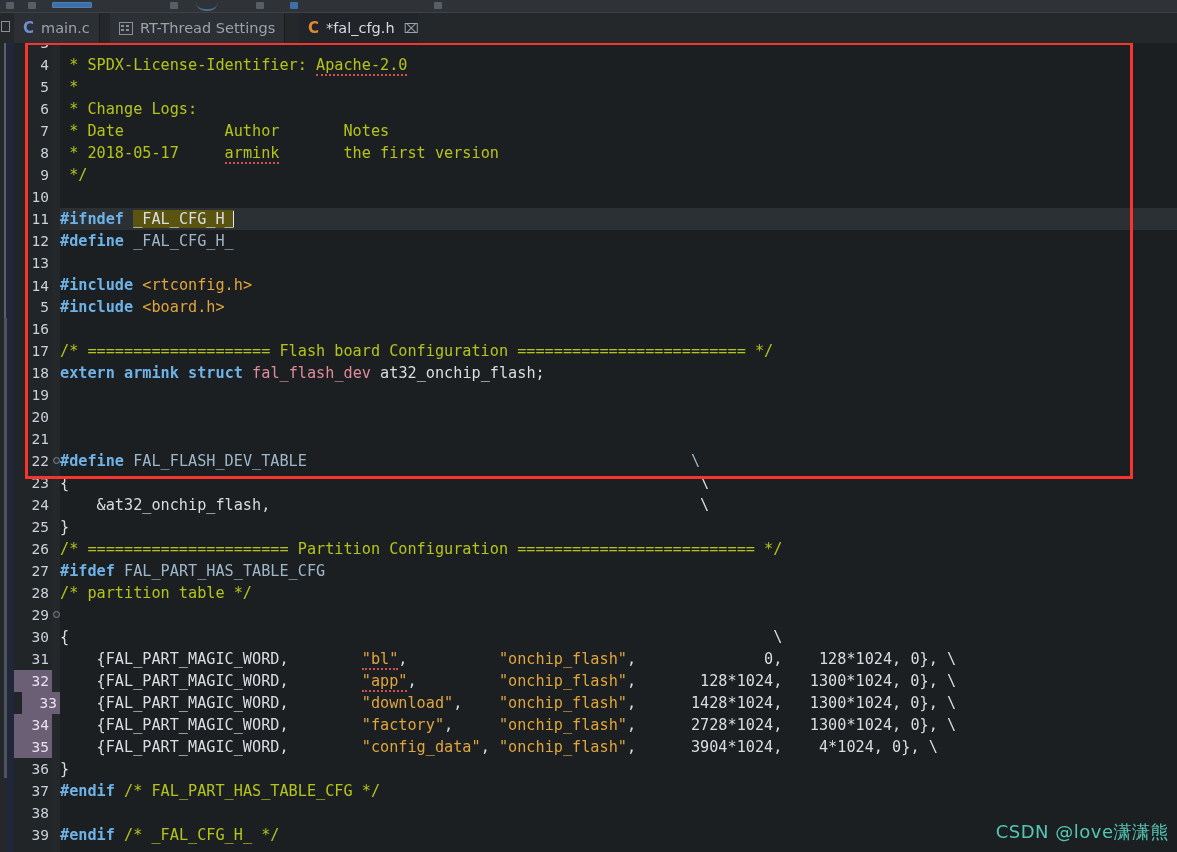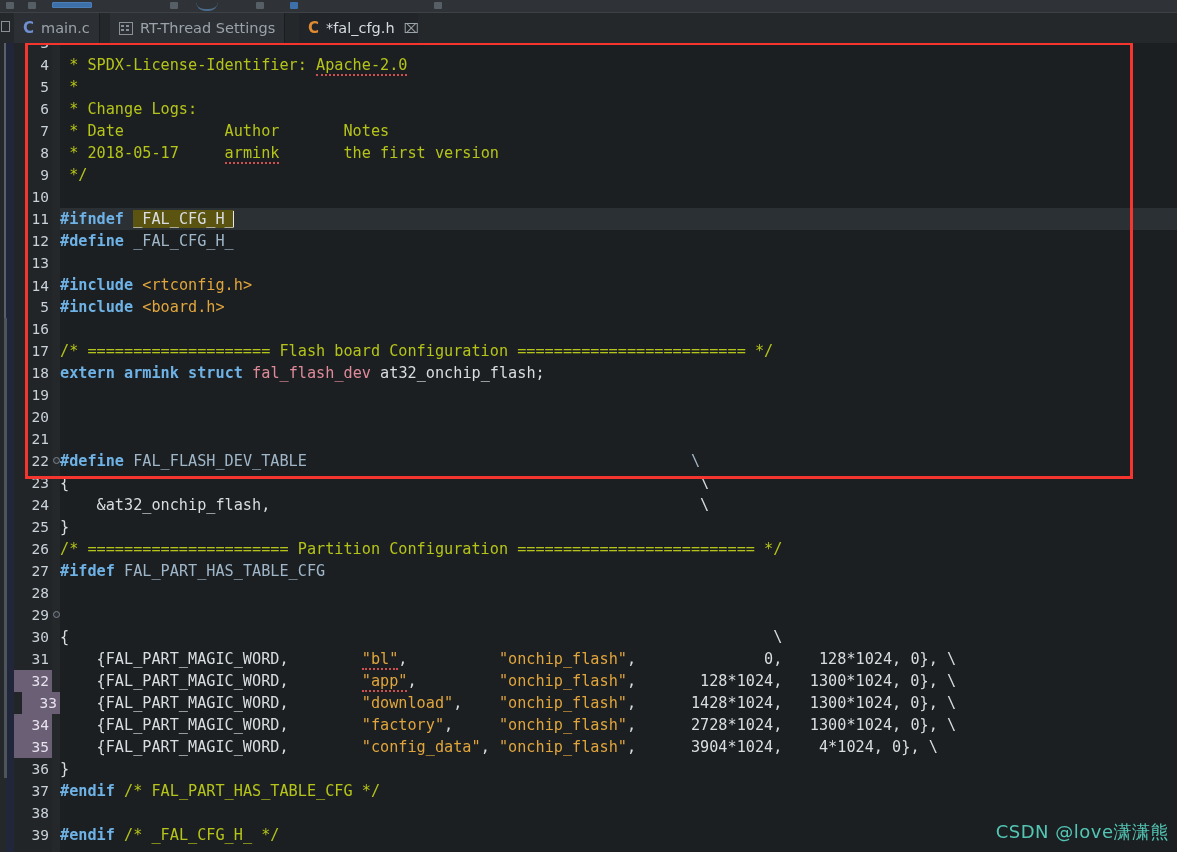--- a/index.html
+++ b/index.html
@@ -390,20 +390,21 @@
       <div class="ln" style="top: 473px; left: -46px;">25</div>
       <div class="code" style="top: 473px; left: 0px;"><span class="c-plain">}</span></div>
       <div class="row" style="top: 495px;"></div>
       <div class="ln" style="top: 495px; left: -46px;">26</div>
       <div class="code" style="top: 495px; left: 0px;"><span class="c-comment">/* ====================== Partition Configuration ========================== */</span></div>
       <div class="row" style="top: 517px;"></div>
       <div class="ln" style="top: 517px; left: -46px;">27</div>
       <div class="code" style="top: 517px; left: 0px;"><span class="c-pp">#ifdef</span><span class="c-ppname"> FAL_PART_HAS_TABLE_CFG</span></div>
       <div class="row" style="top: 539px;"></div>
       <div class="ln" style="top: 539px; left: -46px;">28</div>
+      <div class="code" style="top: 539px; left: 0px;"><span class="c-comment">/* partition table */</span></div>
       <div class="row" style="top: 561px;"></div>
       <div class="ln" style="top: 561px; left: -46px;">29</div>
       <div class="fold-marker" style="top: 568px; left: -7px;"></div>
       <div class="row" style="top: 583px;"></div>
       <div class="ln" style="top: 583px; left: -46px;">30</div>
       <div class="code" style="top: 583px; left: 0px;"><span class="c-plain">{                                                                             \</span></div>
       <div class="row" style="top: 605px;"></div>
       <div class="ln" style="top: 605px; left: -46px;">31</div>
       <div class="code" style="top: 605px; left: 0px;"><span class="c-plain">    {FAL_PART_MAGIC_WORD,        </span><span class="c-str spell-err">"bl"</span><span class="c-plain">,          </span><span class="c-str">"onchip_flash"</span><span class="c-plain">,              0,    128*1024, 0}, \</span></div>
       <div class="row" style="top: 627px;"></div>

